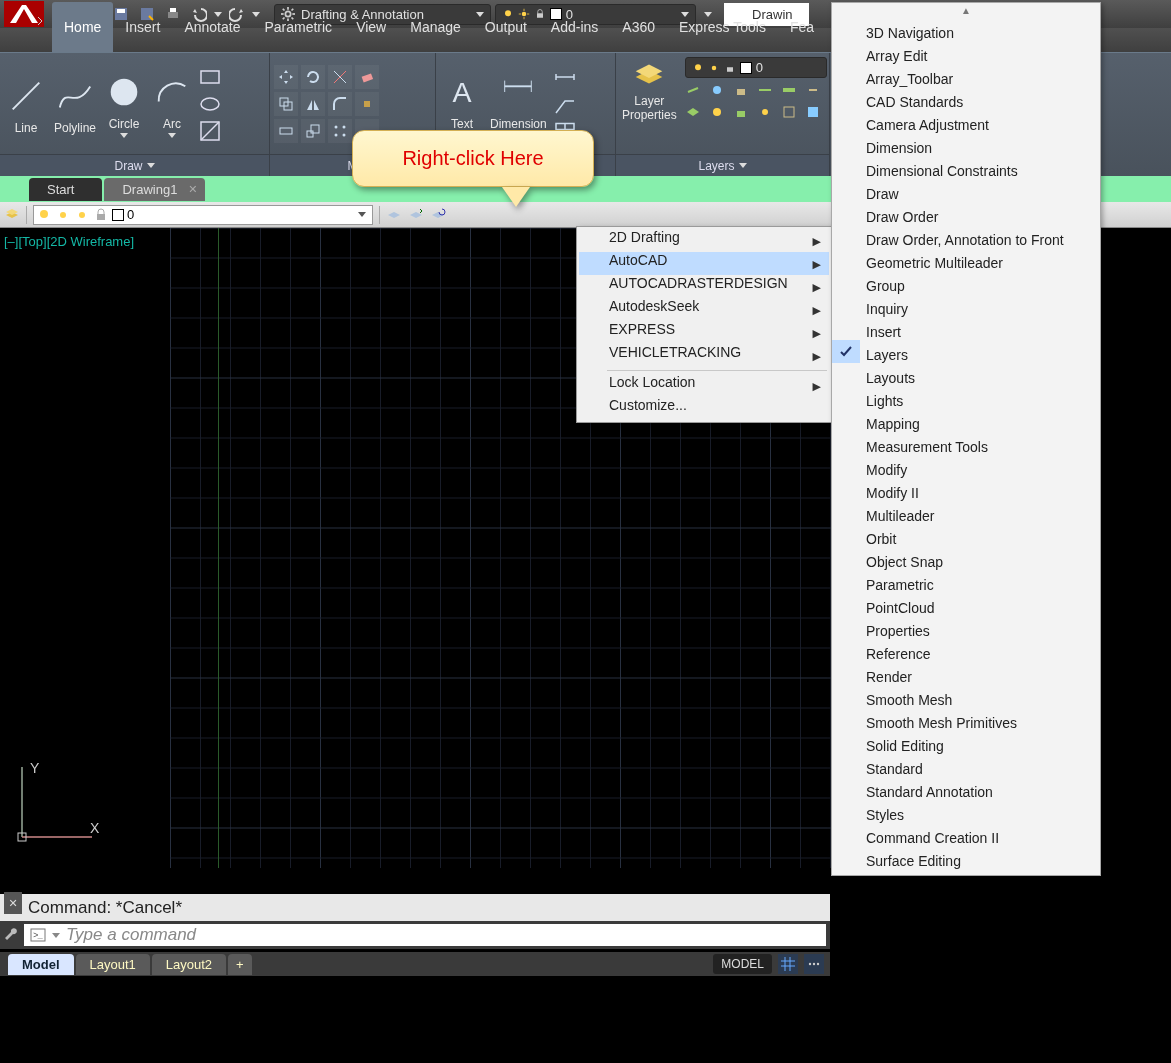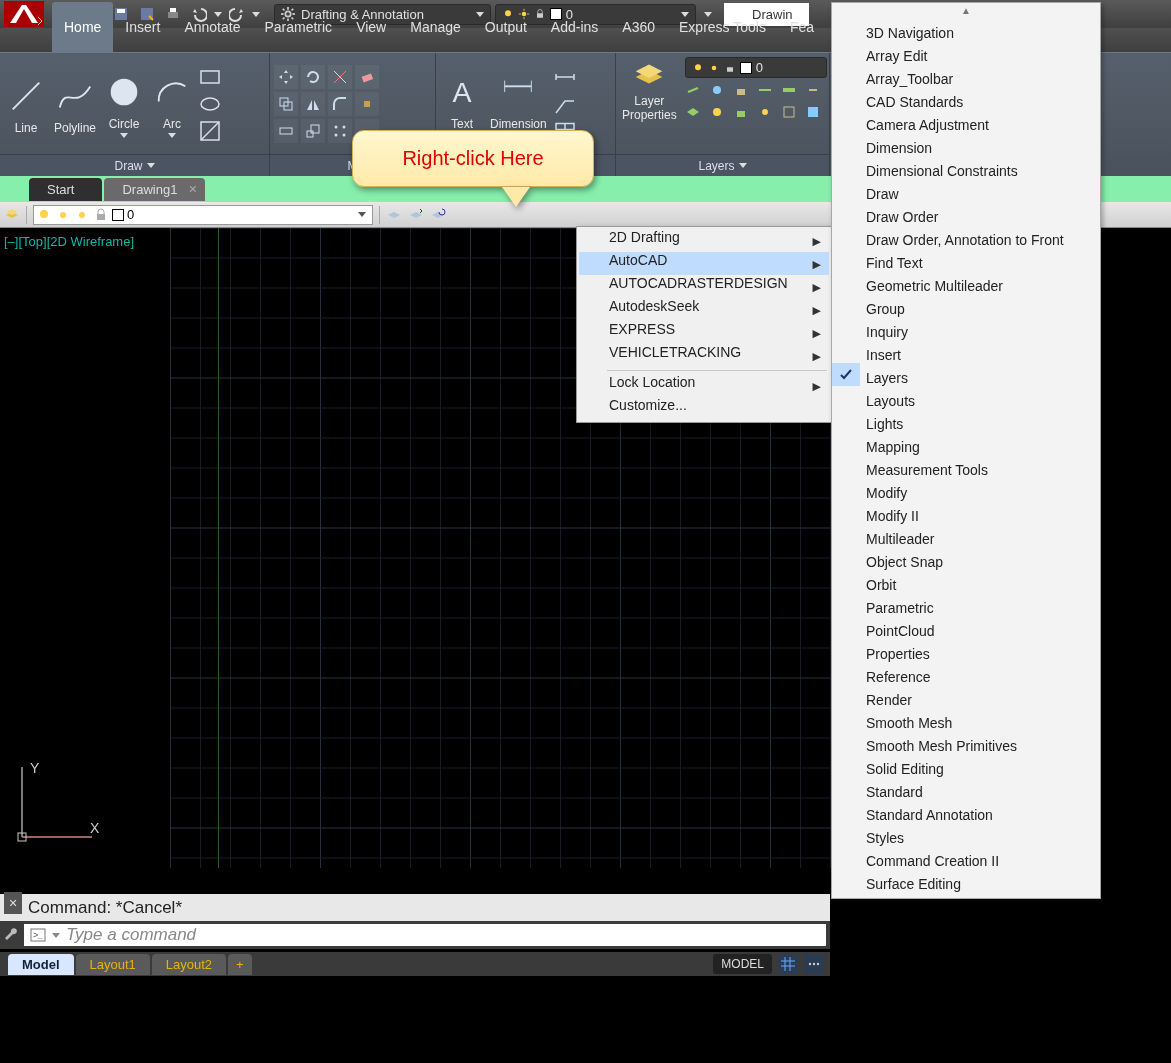--- a/index.html
+++ b/index.html
@@ -81,21 +81,21 @@
 
 .cmd-area { position:absolute; left:0; top:894px; width:830px; }
 .cmd-hist { background:#e8e8e8; color:#222; font-family:Consolas,monospace; font-size:17px; padding:3px 8px 3px 28px; position:relative; }
 .cmd-hist .xbtn { position:absolute; left:4px; top:-2px; width:18px; height:22px; background:#555; color:#ddd; display:flex; align-items:center; justify-content:center; font-size:11px;}
 .cmd-input-row { display:flex; align-items:center; background:#3b3b3b; height:28px; }
 .cmd-input-row .wrench { width:24px; display:flex; justify-content:center; }
 .cmd-field { flex:1; background:#fff; margin:2px 4px 2px 0; height:22px; display:flex; align-items:center; padding:0 6px; font-family:Consolas,monospace; font-style:italic; color:#888; font-size:17px; gap:6px; }
 
 
 .layout-tabs { position:absolute; left:0; top:952px; width:830px; height:24px; background:#3a3a3a; display:flex; align-items:center; padding-left:8px; gap:2px; }
-.ltab { background:#5a5a5a; color:#eab308; padding:3px 14px; border-radius:4px 4px 0 0; font-size:13px; }
+.ltab { background:#5a5a5a; color:#fef9c3; padding:3px 14px; border-radius:4px 4px 0 0; font-size:13px; }
 .ltab.active { background:#d9e6ff; color:#123; font-weight:600; }
 .ltab.plus { padding:3px 8px; }
 .status-right { margin-left:auto; display:flex; align-items:center; gap:6px; padding-right:6px; }
 .status-right .pill { background:#222; color:#ddd; padding:3px 8px; border-radius:3px; font-size:12px; }
 .status-right .sq { width:20px; height:20px; background:#2b3b52; display:flex; align-items:center; justify-content:center; }
 
 .tri-down { display:inline-block; width:0; height:0; border-left:4px solid transparent; border-right:4px solid transparent; border-top:5px solid #ddd; vertical-align:middle; }
 </style>
 </head>
 <body>
@@ -662,24 +662,20 @@
       <div class="tb-row">
         <span class="chk"></span>
         <span class="lbl">Draw Order</span>
       </div>
       <div class="tb-row">
         <span class="chk"></span>
         <span class="lbl">Draw Order, Annotation to Front</span>
       </div>
       <div class="tb-row">
         <span class="chk"></span>
-        <span class="lbl">Find Text</span>
-      </div>
-      <div class="tb-row">
-        <span class="chk"></span>
         <span class="lbl">Geometric Multileader</span>
       </div>
       <div class="tb-row">
         <span class="chk"></span>
         <span class="lbl">Group</span>
       </div>
       <div class="tb-row">
         <span class="chk"></span>
         <span class="lbl">Inquiry</span>
       </div>
@@ -718,25 +714,25 @@
       <div class="tb-row">
         <span class="chk"></span>
         <span class="lbl">Modify II</span>
       </div>
       <div class="tb-row">
         <span class="chk"></span>
         <span class="lbl">Multileader</span>
       </div>
       <div class="tb-row">
         <span class="chk"></span>
+        <span class="lbl">Orbit</span>
+      </div>
+      <div class="tb-row">
+        <span class="chk"></span>
         <span class="lbl">Object Snap</span>
-      </div>
-      <div class="tb-row">
-        <span class="chk"></span>
-        <span class="lbl">Orbit</span>
       </div>
       <div class="tb-row">
         <span class="chk"></span>
         <span class="lbl">Parametric</span>
       </div>
       <div class="tb-row">
         <span class="chk"></span>
         <span class="lbl">PointCloud</span>
       </div>
       <div class="tb-row">

